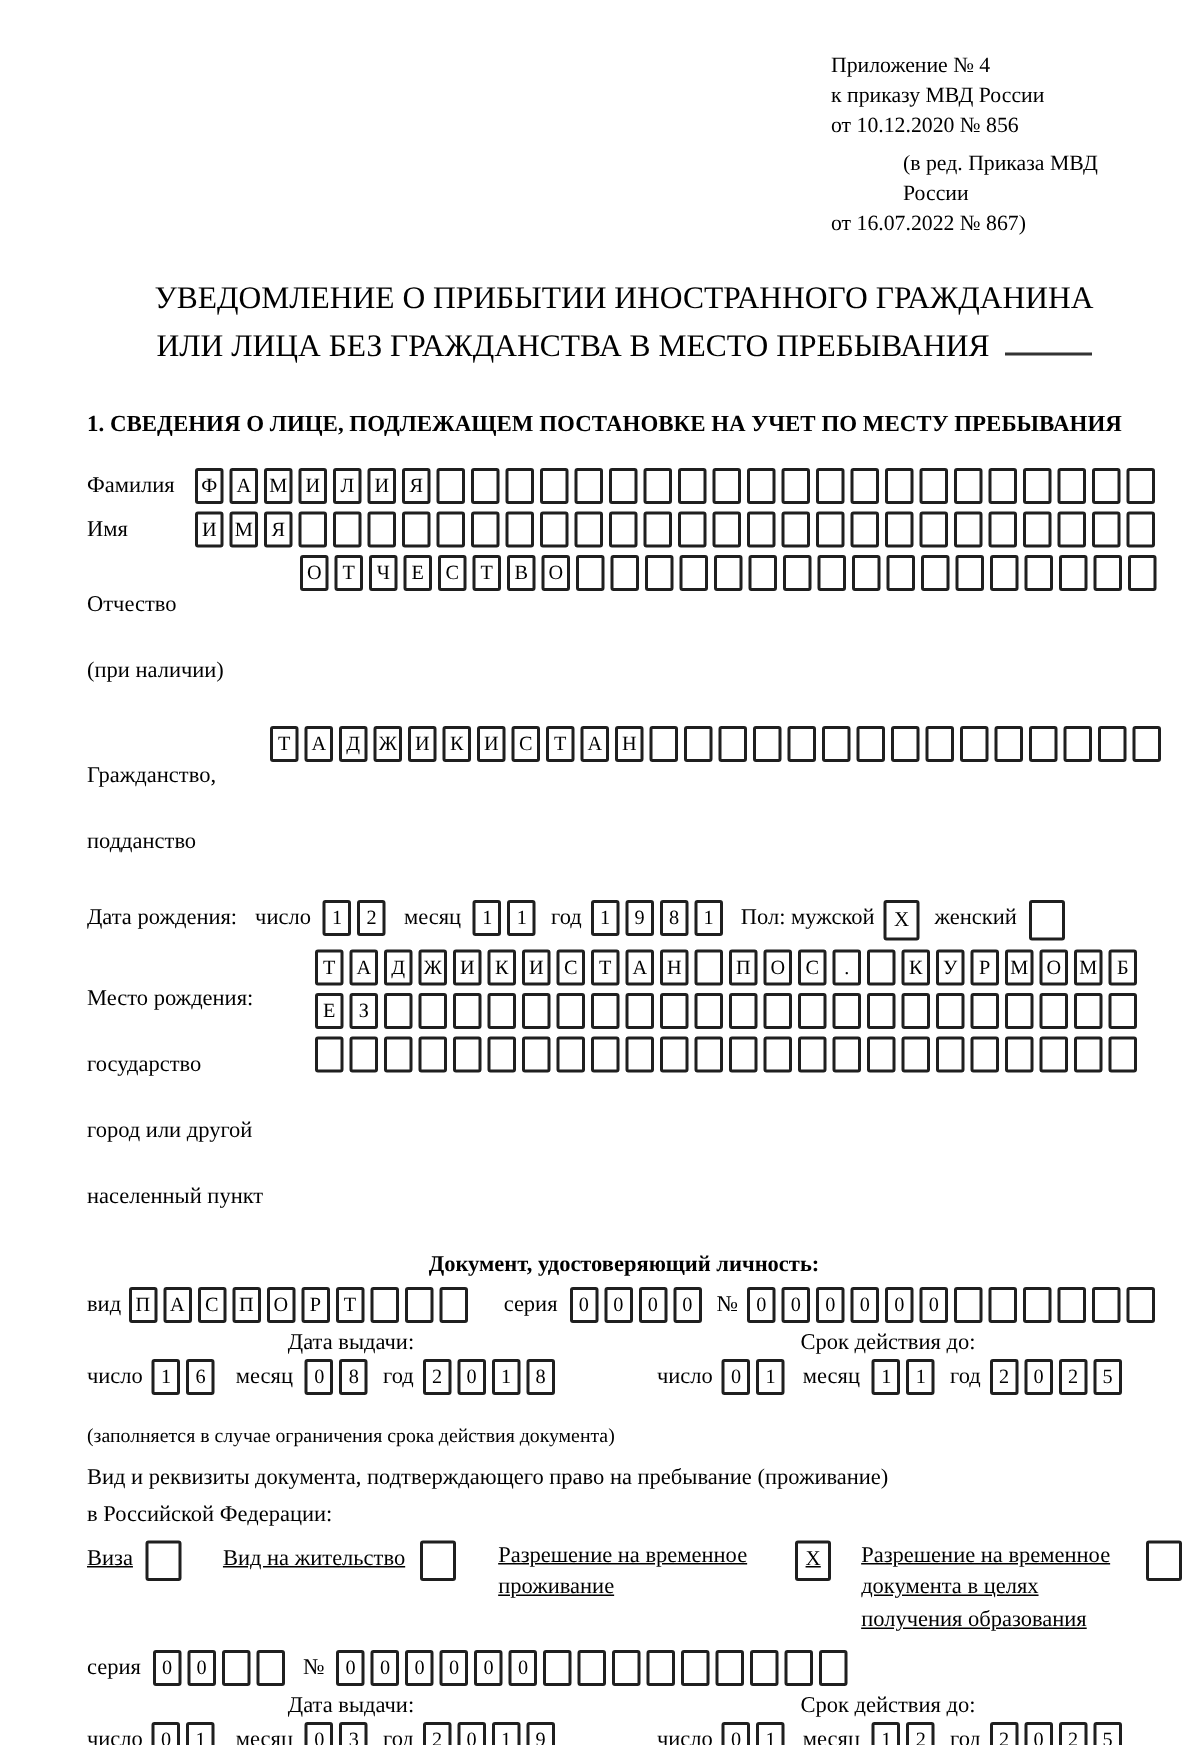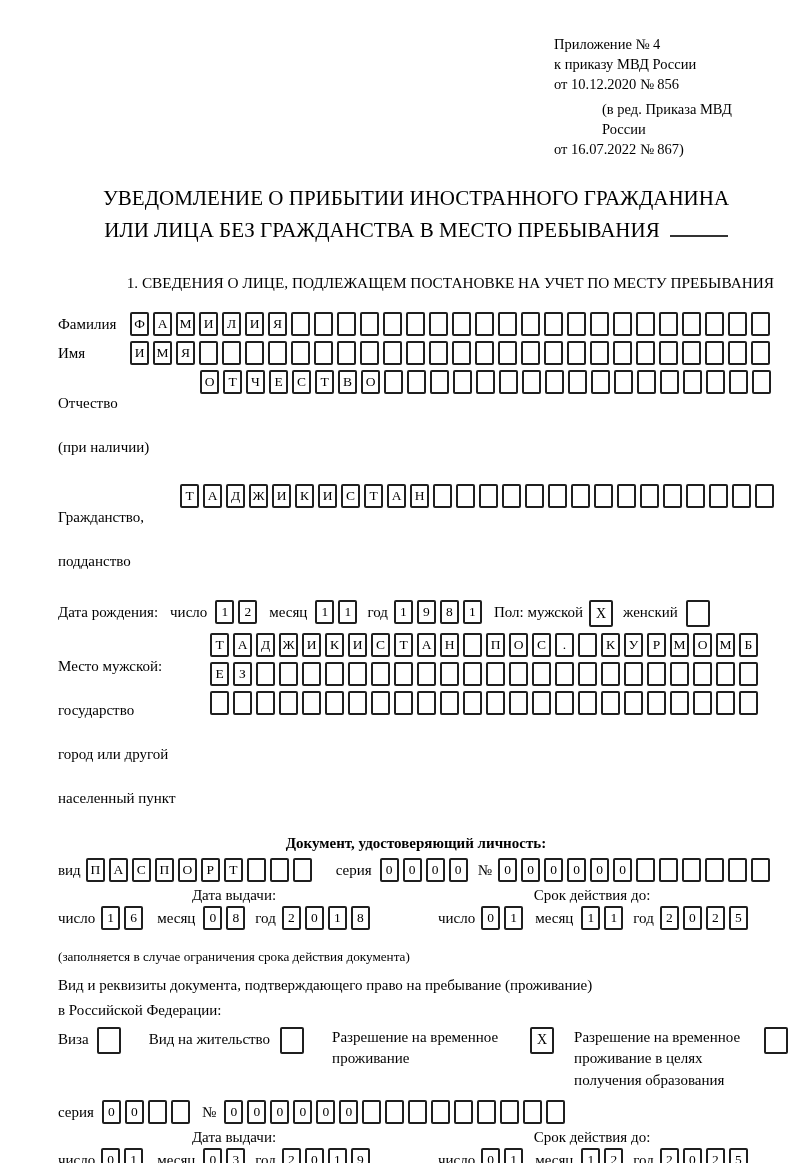--- a/index.html
+++ b/index.html
@@ -4,21 +4,21 @@
 <style>
   html,body{margin:0;padding:0;background:#fff;color:#000;}
   body{width:800px;min-height:1163px;font-family:"Liberation Serif","DejaVu Serif",serif;font-size:15px;}
   .page{padding:34px 26px 30px 58px;position:relative;}
   
   .hdr{margin-left:auto;width:220px;font-size:14.5px;line-height:1.38;}
   .hdr .l4{margin-top:5px;margin-left:48px;}
   .form-label{text-align:right;padding-right:38px;margin-top:16px;font-weight:bold;font-size:15.5px;}
   .title{margin-top:24px;text-align:center;font-weight:normal;font-size:21px;line-height:1.5;}
   .title-underline{display:inline-block;width:58px;border-bottom:2px solid #333;height:14px;margin-left:10px;}
-  .sec-head{margin-top:28px;text-align:right;font-weight:normal;font-size:15.3px;}
+  .sec-head{margin-top:28px;text-align:left;font-weight:bold;font-size:15.3px;}
   .rows{margin-top:20px;}
   
   .frow{display:flex;align-items:flex-start;margin-bottom:4px;}
   .lbl{line-height:25px;white-space:nowrap;}
   .lbl2{line-height:22px;white-space:pre-line;}
   .boxes{display:flex;flex-wrap:nowrap;}
   .box{box-sizing:border-box;flex:0 0 19px;width:19px;height:24px;border:2px solid #1f1f1f;border-radius:2px;margin-right:4px;display:flex;align-items:center;justify-content:center;font-size:13.5px;line-height:1;background:#fff;}
   .cb{box-sizing:border-box;display:inline-flex;width:24px;height:27px;border:2px solid #1f1f1f;border-radius:2px;align-items:center;justify-content:center;font-size:14px;vertical-align:top;background:#fff;flex:0 0 24px;}
   .w72{width:72px;flex:0 0 72px;}
   .w122{width:122px;flex:0 0 122px;}
@@ -31,21 +31,21 @@
   .ml10{margin-left:10px;} .ml20{margin-left:20px;} .ml28{margin-left:28px;}
   
   .dgrid{margin-top:4px;}
   .dcols{display:flex;}
   .dcol-l{width:352px;flex:0 0 352px;}
   .dcol-r{flex:1;}
   .dhead{text-align:center;font-size:15px;margin-bottom:2px;}
   .drow{display:flex;align-items:flex-start;}
   .note{font-size:13.2px;text-align:left;margin-top:18px;}
   .para{margin-top:8px;line-height:1.65;font-size:15px;}
-  .ck-opt{display:flex;align-items:flex-start;}
+  .ck-opt{display:flex;align-items:flex-start;text-decoration:underline;}
   .ck-lbl-c{text-align:left;line-height:1.45;}
 </style>
 </head>
 <body>
 
 <div class="page">
 
   <div class="hdr">
     <div>Приложение № 4</div>
     <div>к приказу МВД России</div>
@@ -223,21 +223,21 @@
           <span class="box">1</span>
         </div>
       <span class="inline-lbl mr6">Пол: мужской</span>
       <span class="cb mr10">X</span>
       <span class="inline-lbl mr8">женский</span>
       <span class="cb"></span>
     </div>
 
     <div class="frow" style="margin-top:6px;">
       <div class="lbl2 w152">
-        <div>Место мужской:</div>
+        <div>Место рождения:</div>
         <div>государство</div>
         <div>город или другой</div>
         <div>населенный пункт</div>
       </div>
       <div class="stack">
         <div class="boxes">
             <span class="box">Т</span>
             <span class="box">А</span>
             <span class="box">Д</span>
             <span class="box">Ж</span>
@@ -424,21 +424,21 @@
       <div class="ck-opt ml28">
         <div class="ck-lbl-c mr10" style="width:188px;">
           <div>Разрешение на временное</div>
           <div>проживание</div>
         </div>
         <span class="cb">X</span>
       </div>
       <div class="ck-opt ml20">
         <div class="ck-lbl-c mr10" style="width:180px;">
           <div>Разрешение на временное</div>
-          <div>проживание в целях</div>
+          <div>документа в целях</div>
           <div>получения образования</div>
         </div>
         <span class="cb"></span>
       </div>
     </div>
 
     <div class="frow" style="margin-top:8px;">
       <span class="inline-lbl mr8">серия</span>
       <div class="boxes mr8">
           <span class="box">0</span>

